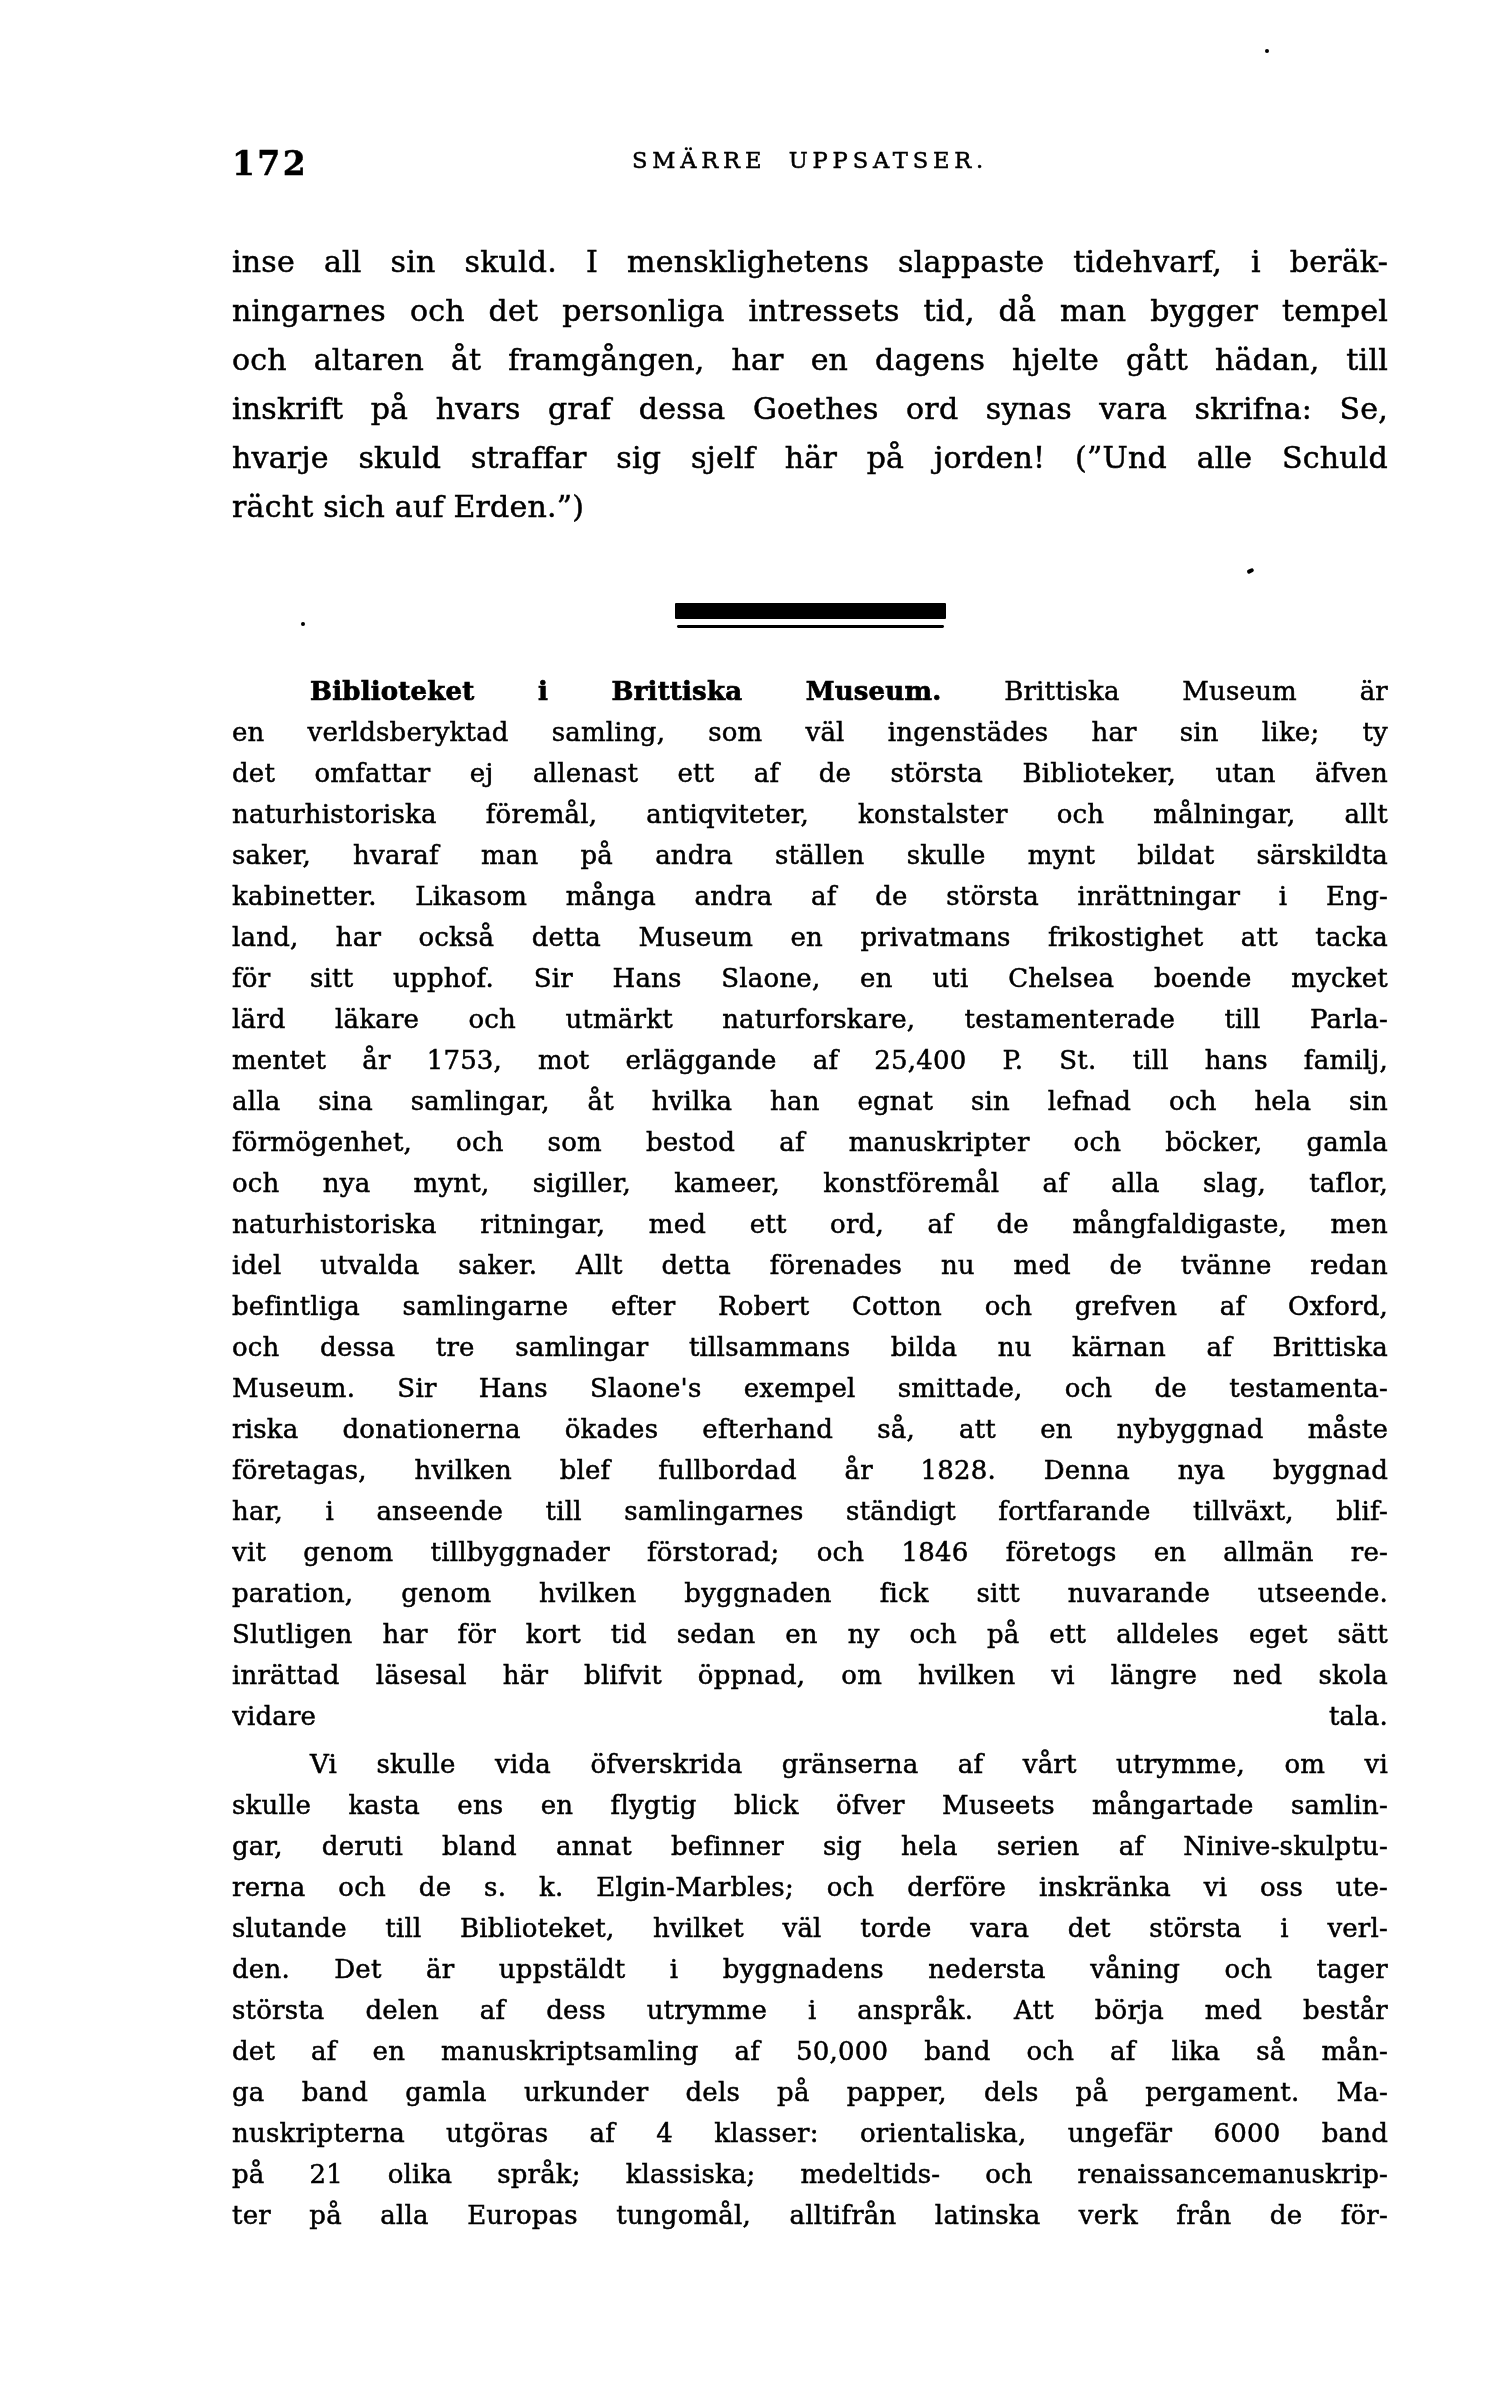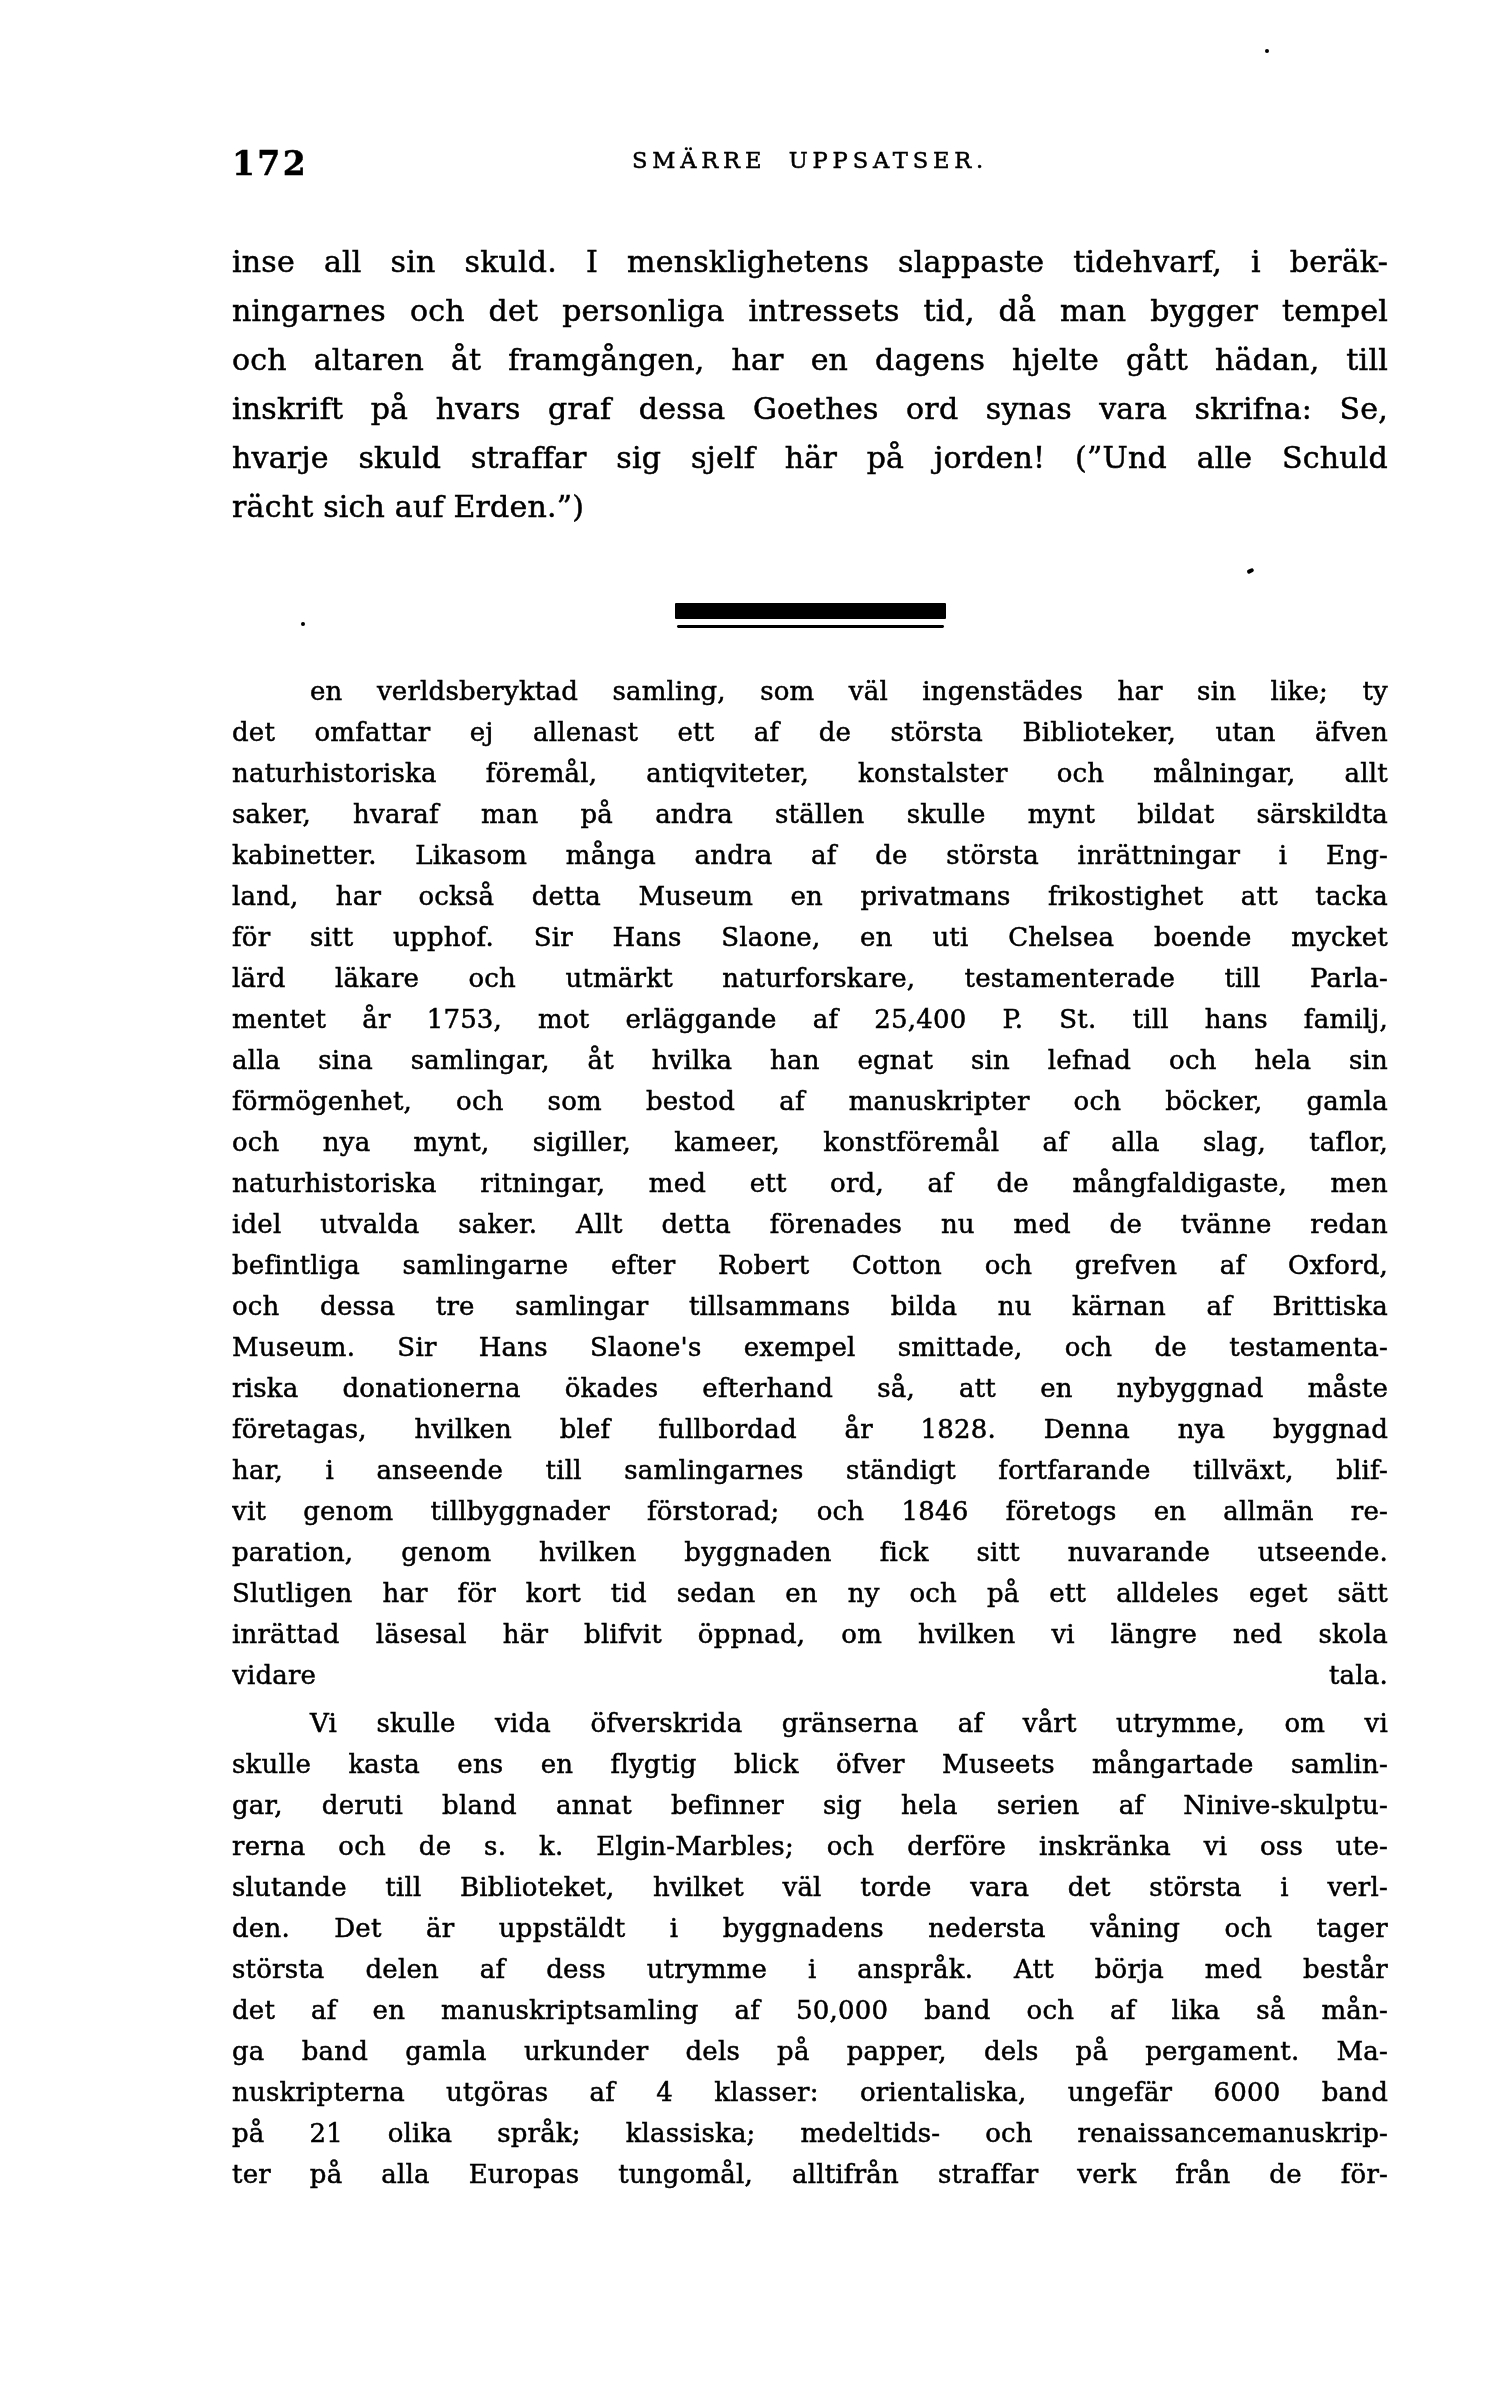--- a/index.html
+++ b/index.html
@@ -125,20 +125,21 @@
         <div class="line">och altaren åt framgången, har en dagens hjelte gått hädan, till</div>
         <div class="line">inskrift på hvars graf dessa Goethes ord synas vara skrifna: Se,</div>
         <div class="line">hvarje skuld straffar sig sjelf här på jorden! (”Und alle Schuld</div>
         <div class="line flush">rächt sich auf Erden.”)</div>
       </div>
       <div class="divider">
         <div class="divider-bar"></div>
         <div class="divider-rule"></div>
       </div>
       <div class="para article indent">
+        <div class="line"><strong class="lead-phrase">Biblioteket i Brittiska Museum.</strong><span> Brittiska Museum är</span></div>
         <div class="line">en verldsberyktad samling, som väl ingenstädes har sin like; ty</div>
         <div class="line">det omfattar ej allenast ett af de största Biblioteker, utan äfven</div>
         <div class="line">naturhistoriska föremål, antiqviteter, konstalster och målningar, allt</div>
         <div class="line">saker, hvaraf man på andra ställen skulle mynt bildat särskildta</div>
         <div class="line">kabinetter. Likasom många andra af de största inrättningar i Eng-</div>
         <div class="line">land, har också detta Museum en privatmans frikostighet att tacka</div>
         <div class="line">för sitt upphof. Sir Hans Slaone, en uti Chelsea boende mycket</div>
         <div class="line">lärd läkare och utmärkt naturforskare, testamenterade till Parla-</div>
         <div class="line">mentet år 1753, mot erläggande af 25,400 P. St. till hans familj,</div>
         <div class="line">alla sina samlingar, åt hvilka han egnat sin lefnad och hela sin</div>
@@ -163,21 +164,21 @@
         <div class="line">skulle kasta ens en flygtig blick öfver Museets mångartade samlin-</div>
         <div class="line">gar, deruti bland annat befinner sig hela serien af Ninive-skulptu-</div>
         <div class="line">rerna och de s. k. Elgin-Marbles; och derföre inskränka vi oss ute-</div>
         <div class="line">slutande till Biblioteket, hvilket väl torde vara det största i verl-</div>
         <div class="line">den.  Det är uppstäldt i byggnadens nedersta våning och tager</div>
         <div class="line">största delen af dess utrymme i anspråk.  Att börja med består</div>
         <div class="line">det af en manuskriptsamling af 50,000 band och af lika så mån-</div>
         <div class="line">ga band gamla urkunder dels på papper, dels på pergament.  Ma-</div>
         <div class="line">nuskripterna utgöras af 4 klasser: orientaliska, ungefär 6000 band</div>
         <div class="line">på 21 olika språk; klassiska; medeltids- och renaissancemanuskrip-</div>
-        <div class="line">ter på alla Europas tungomål, alltifrån straffar verk från de för-</div>
+        <div class="line">ter på alla Europas tungomål, alltifrån latinska verk från de för-</div>
       </div>
     </main>
 
   <span class="artifact a1"></span>
   <span class="artifact a2"></span>
   <span class="artifact a3"></span>
 </div>
 
 
 </body></html>

